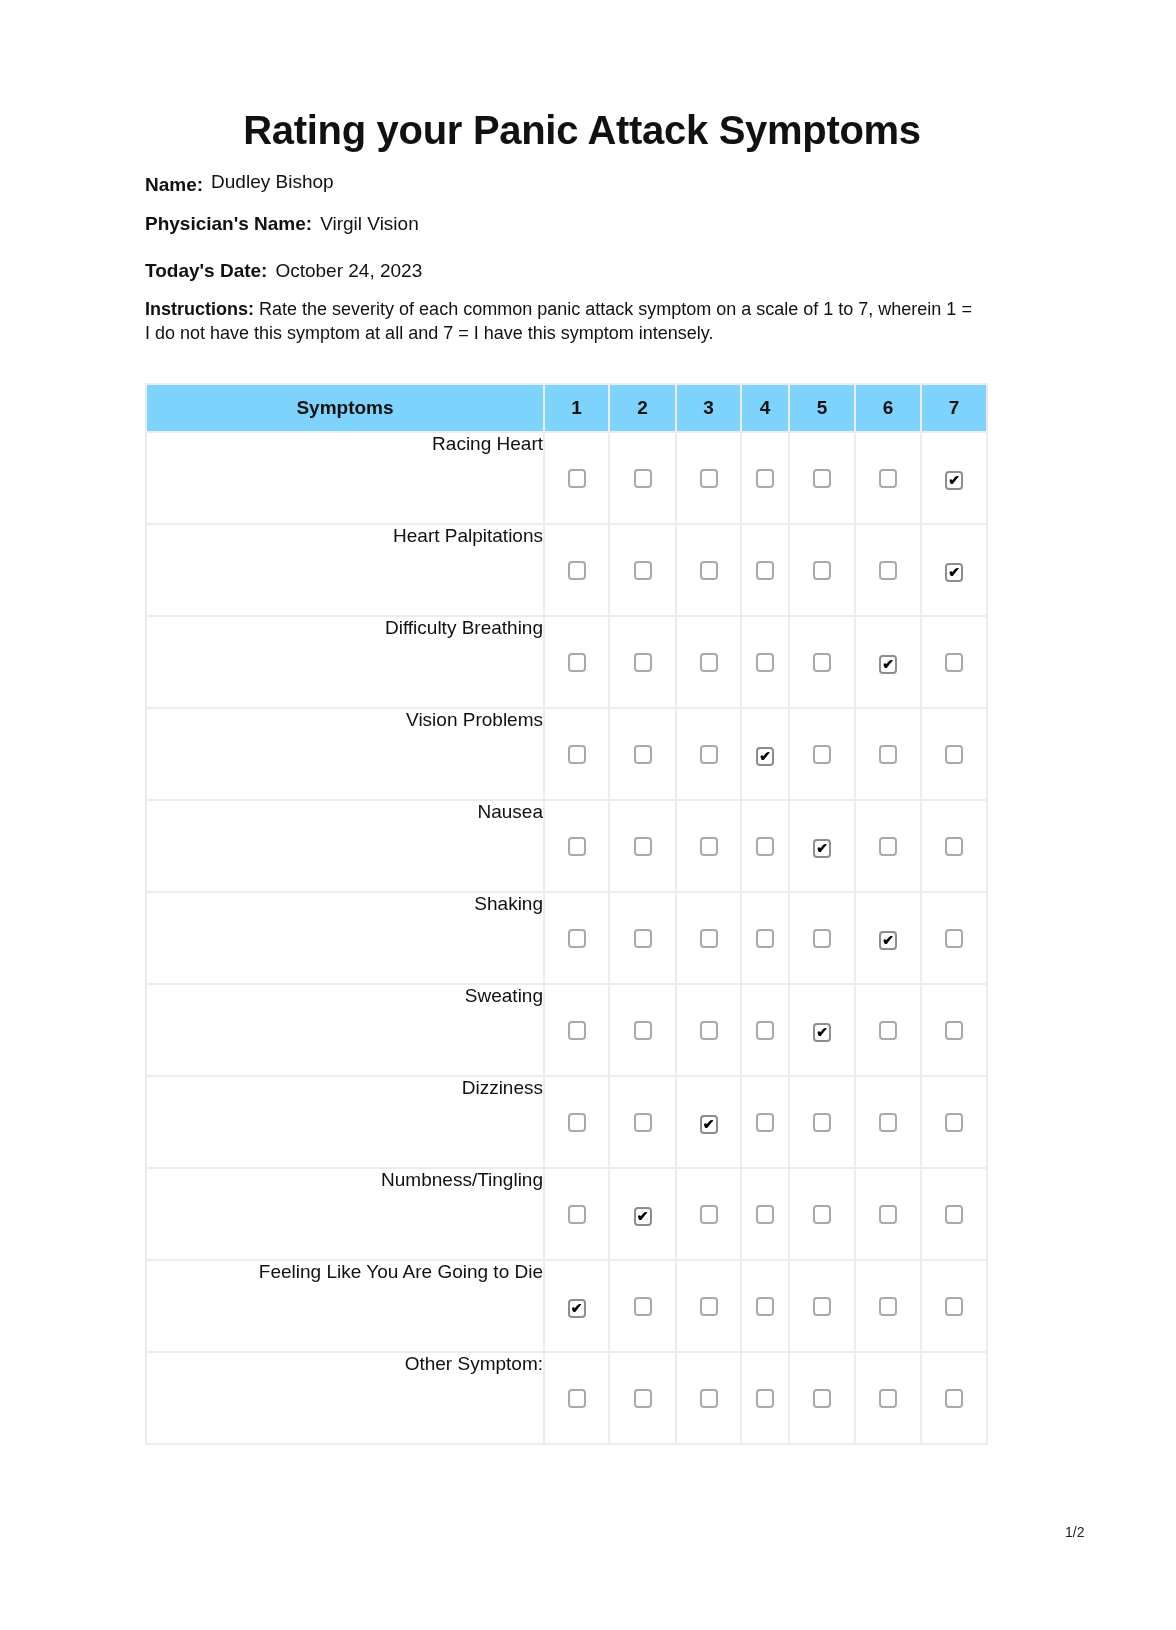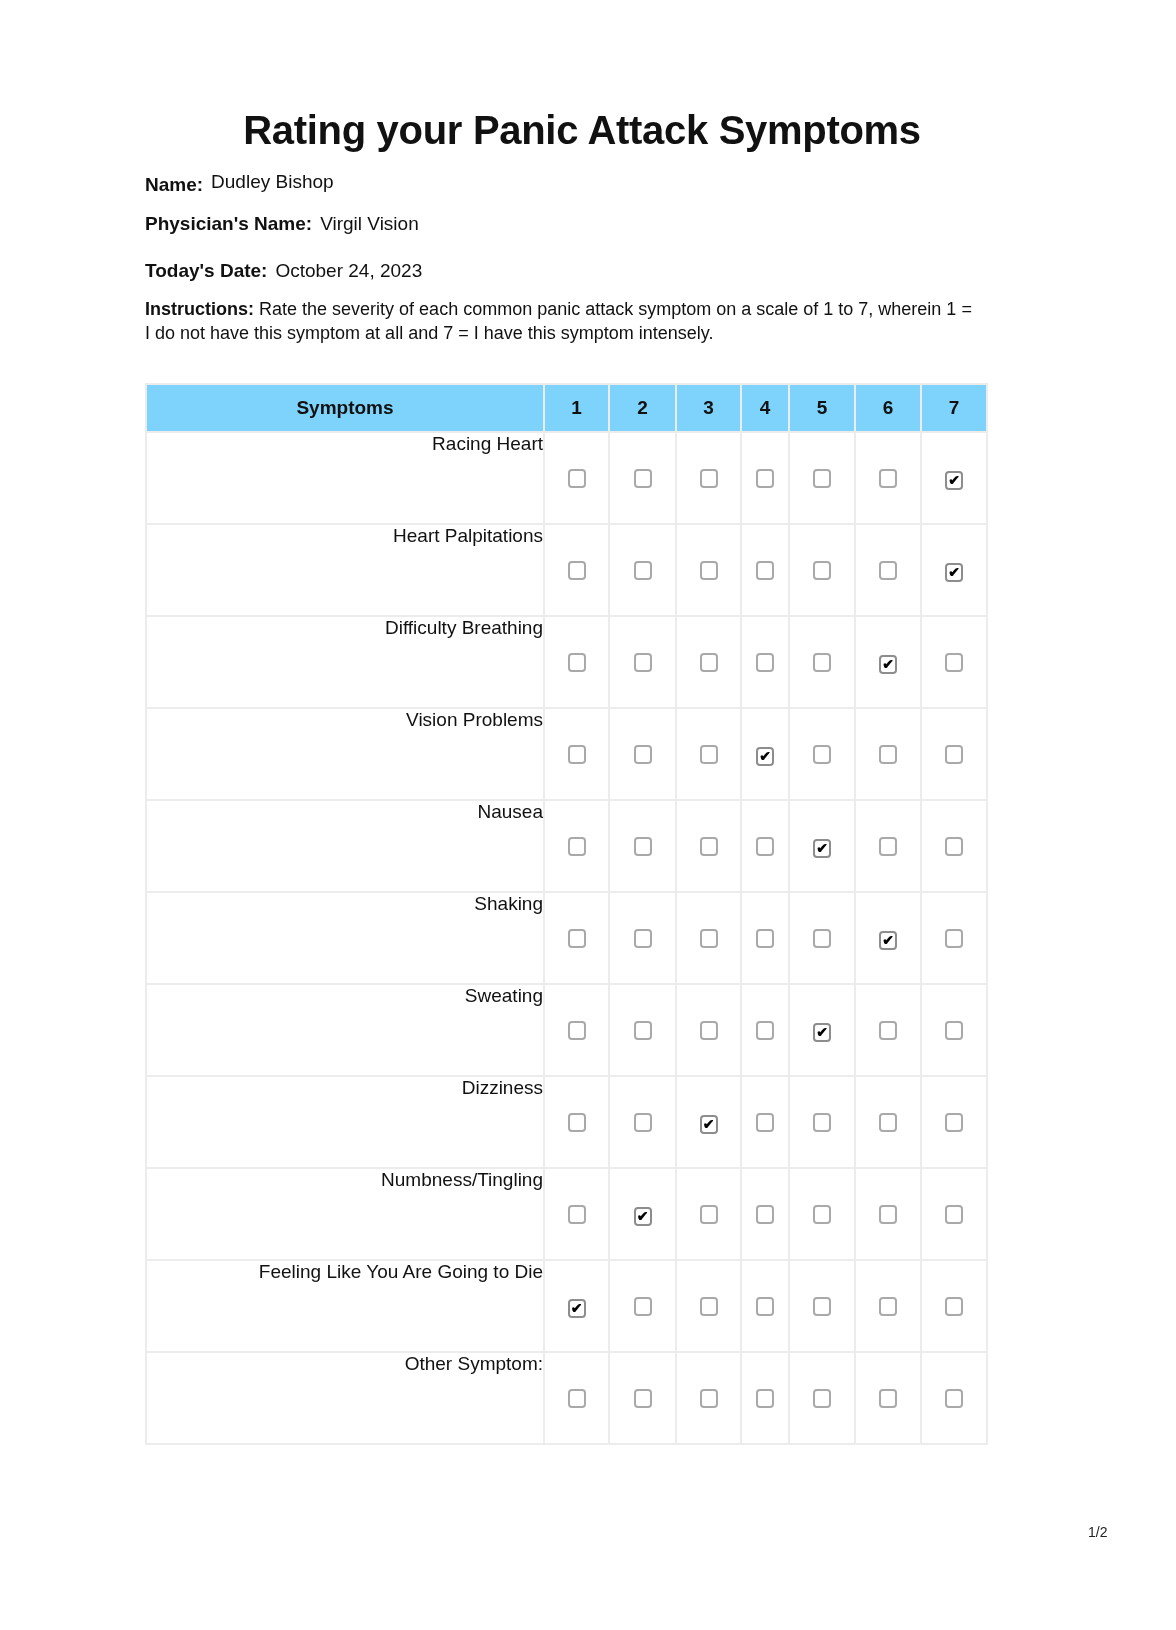--- a/index.html
+++ b/index.html
@@ -15,21 +15,21 @@
                table-layout: fixed; width: 841px; }
   table.grid th, table.grid td { border: 2px solid #ececec; padding: 0; }
   table.grid thead th { background: #7dd3fc; height: 46px; font-size: 19px; font-weight: bold; text-align: center; }
   table.grid tbody tr { height: 92px; }
   td.sym { vertical-align: top; padding: 12px 0 0 13px; font-size: 19px; text-align: right; }
   td.cell { text-align: center; vertical-align: middle; }
   .cb { display: inline-block; width: 14px; height: 15px; border: 2px solid #a9a9a9; border-radius: 4px;
         position: relative; top: 2px; box-sizing: content-box; line-height: 15px; font-size: 14px;
         color: #000; font-weight: bold; text-align: center; }
   .cb.checked { border-color: #8d8d8d; }
-  .page-num { position: absolute; left: 1088px; top: 1524px; font-size: 14px; color: #222; }
+  .page-num { position: absolute; left: 1065px; top: 1524px; font-size: 14px; color: #222; }
 </style>
 </head>
 <body>
 
 <h1 class="title">Rating your Panic Attack Symptoms</h1>
 
 <div class="field" style="top:171px;">
   <span class="lbl" style="position:relative;top:3px;">Name:</span><span>Dudley Bishop</span>
 </div>
 <div class="field" style="top:213px;">

